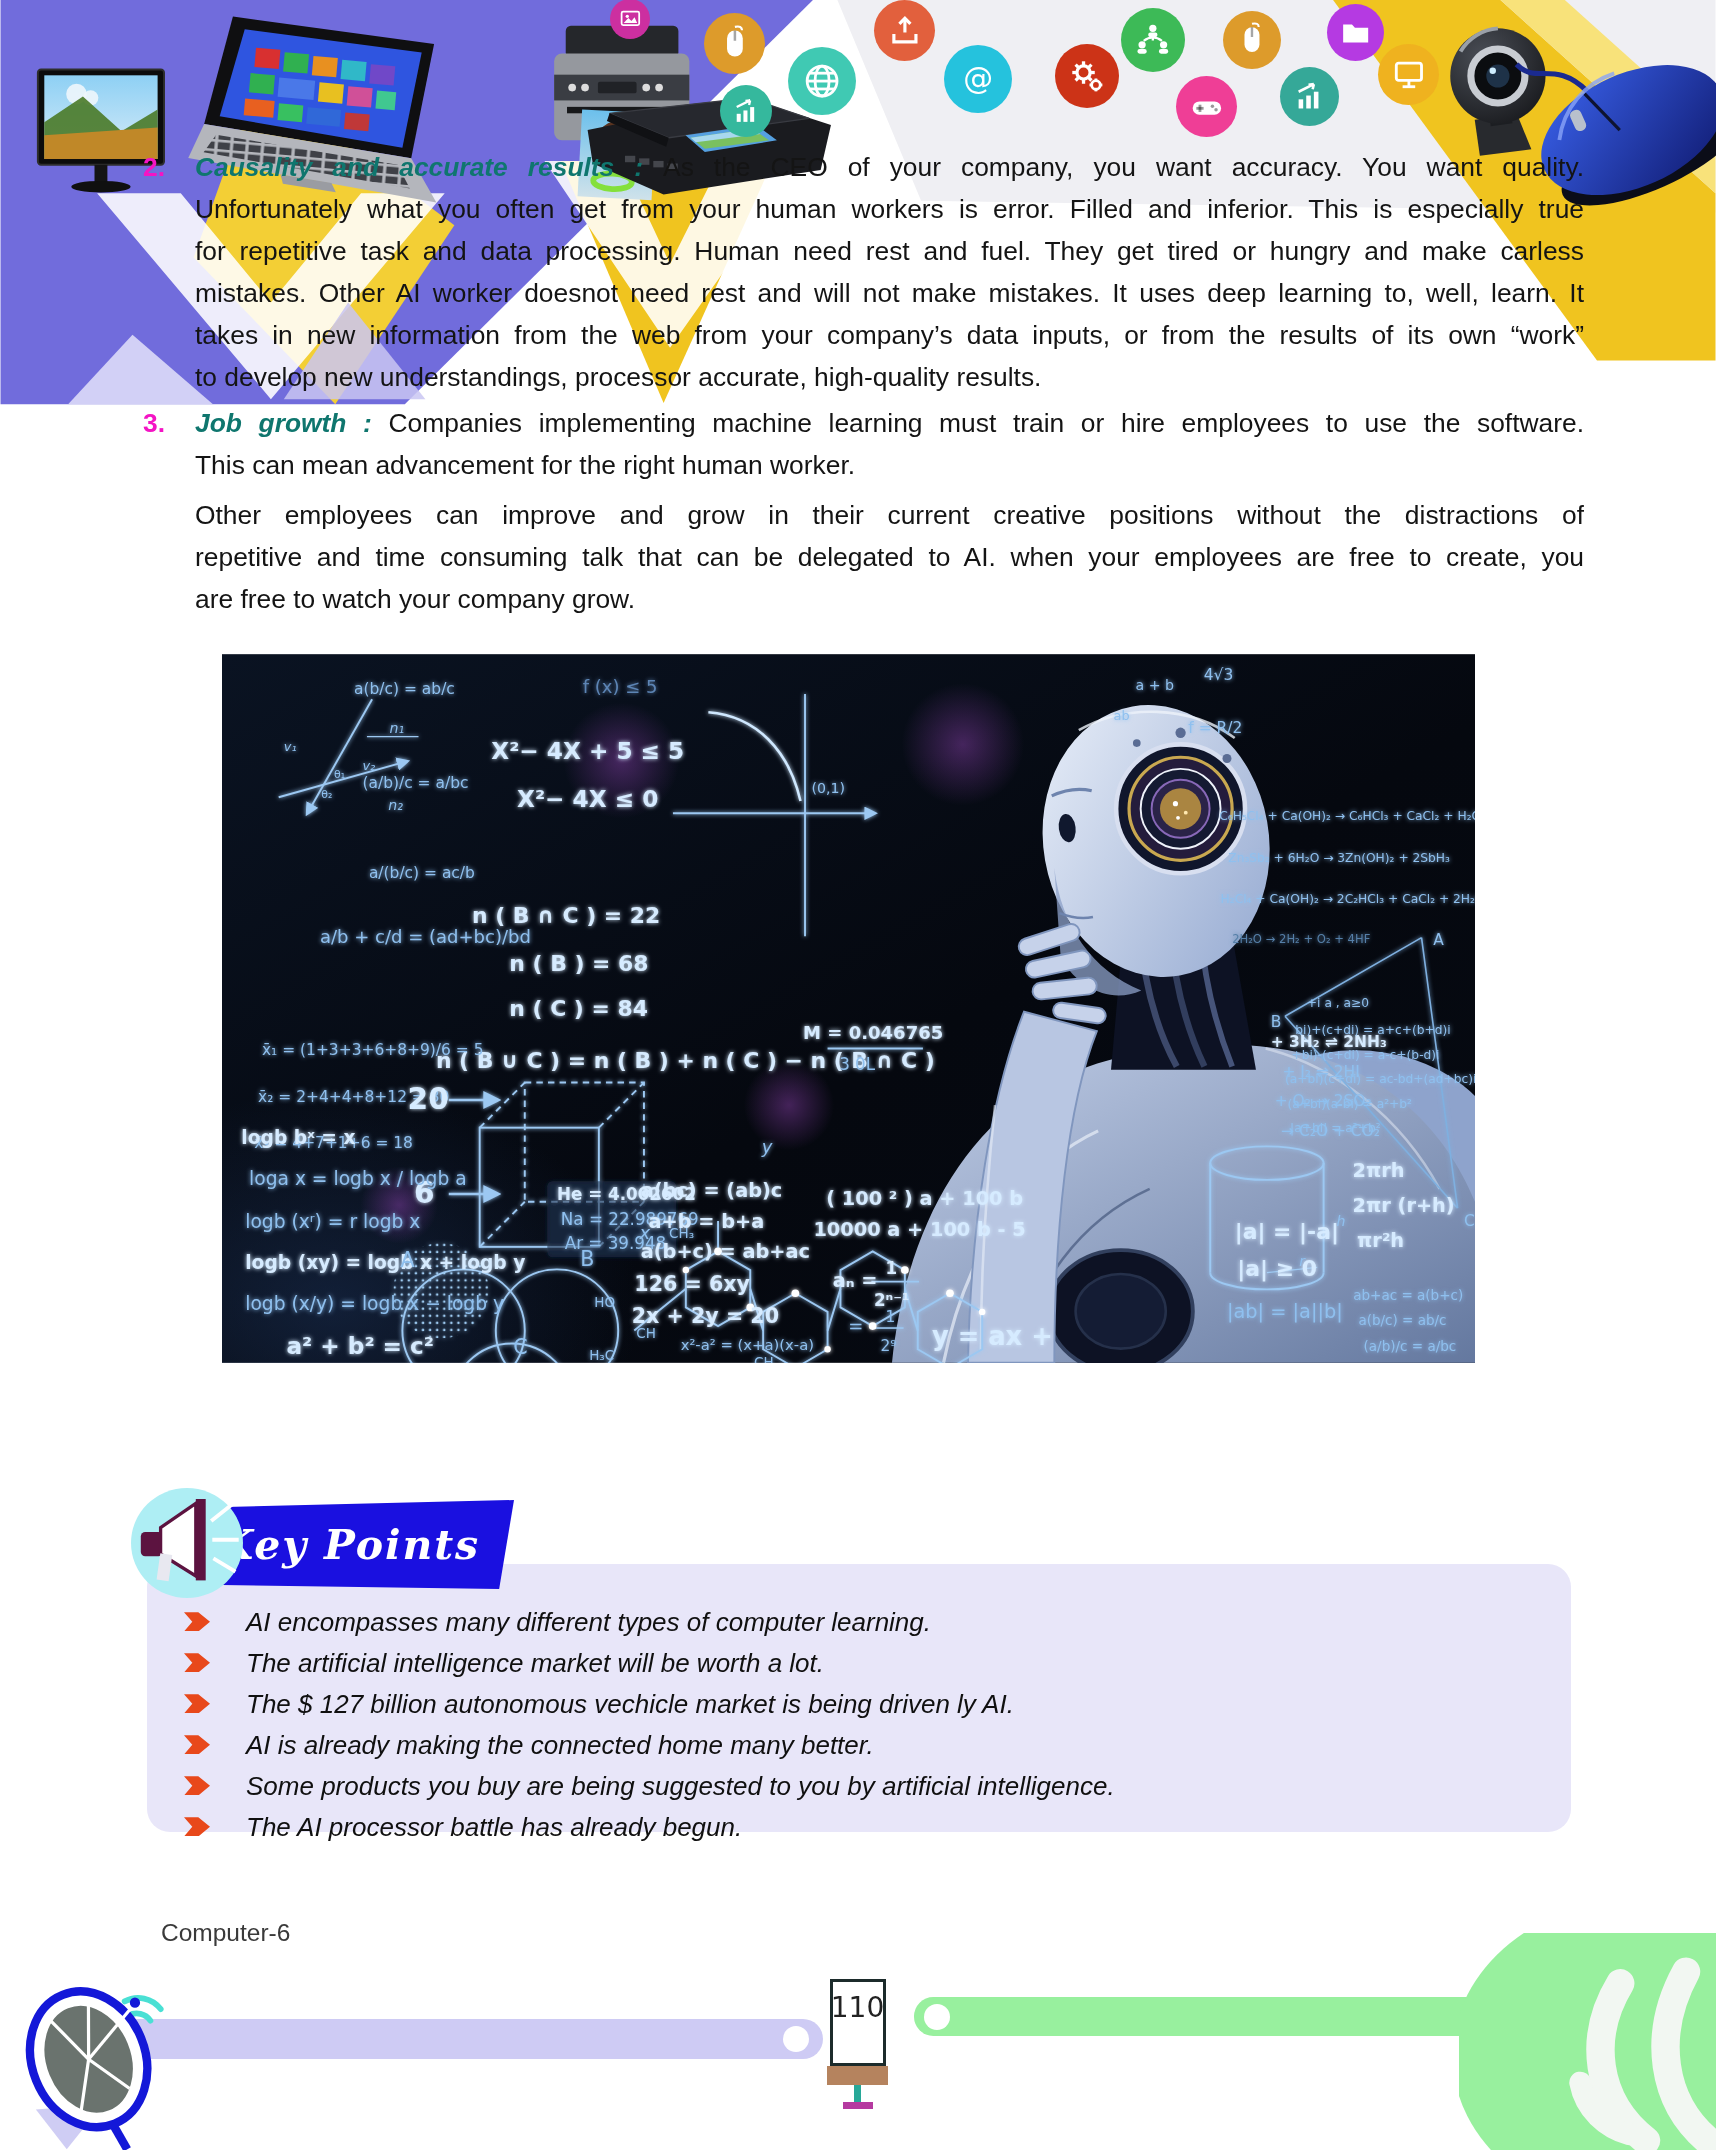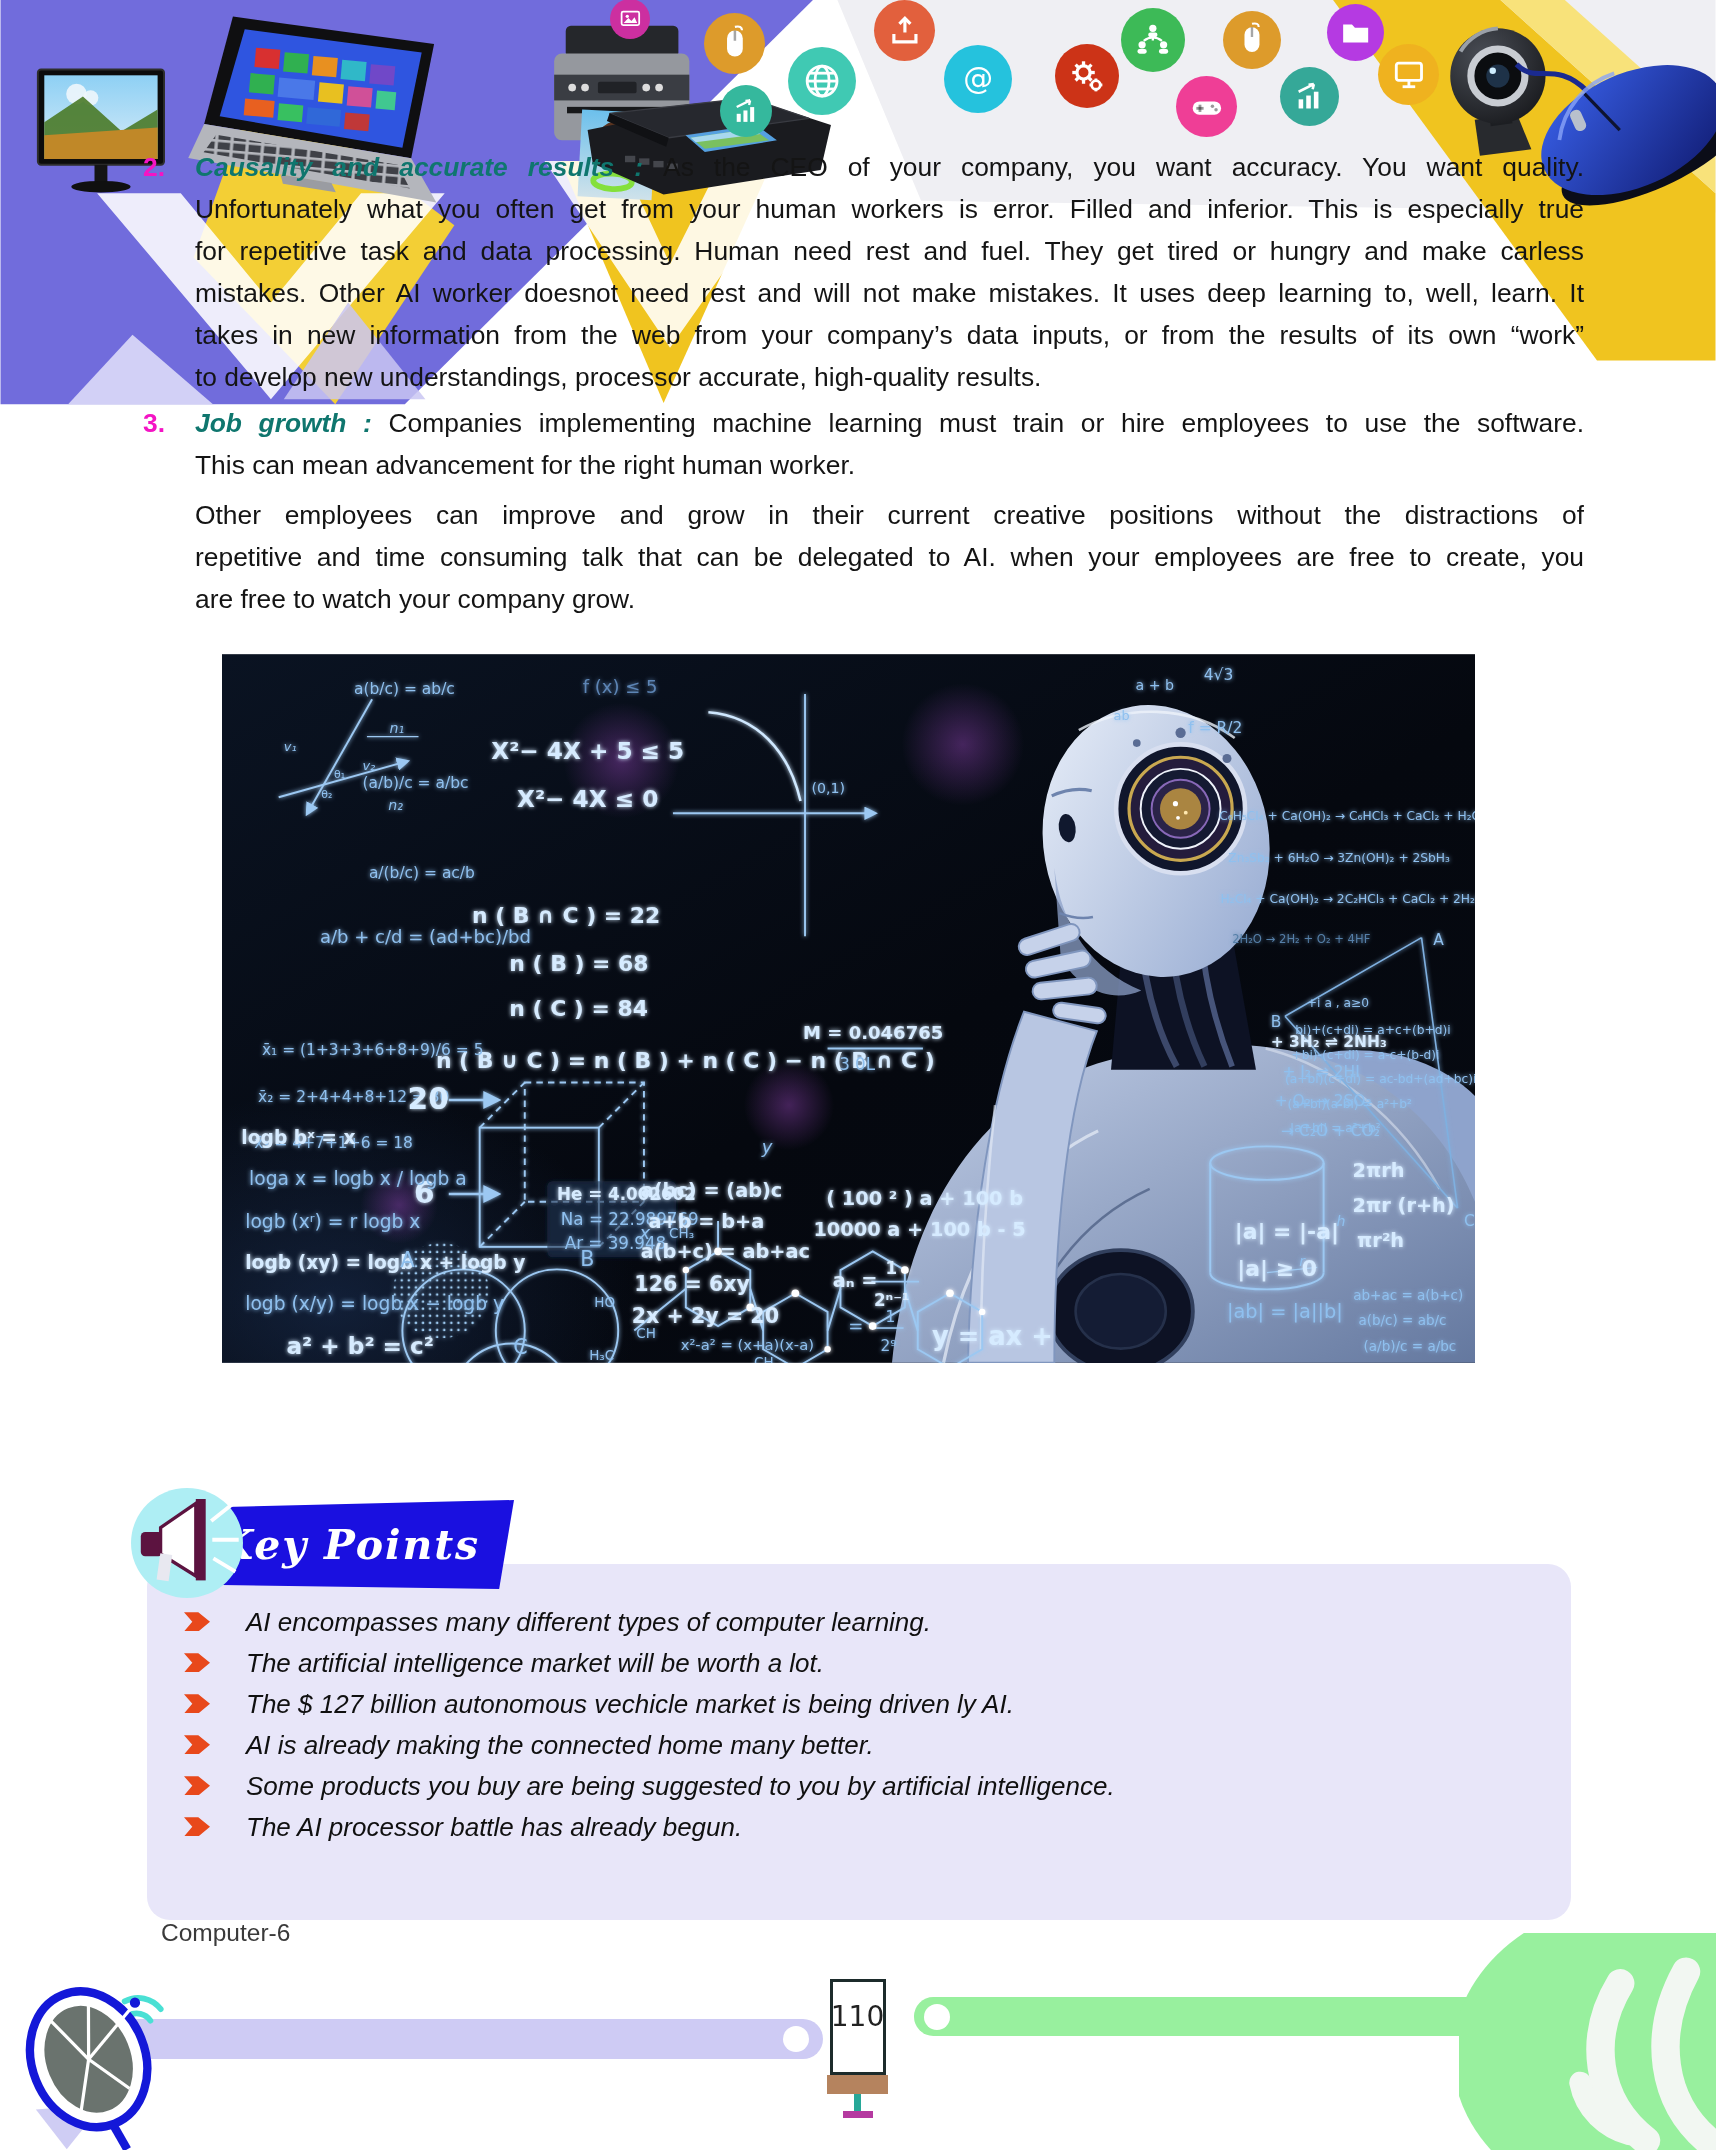--- a/index.html
+++ b/index.html
@@ -26,38 +26,38 @@
   .robot-figure svg{display:block;}
   
   .kp-circle{position:absolute;left:131px;top:1488px;width:112px;height:110px;background:#aeeef4;
              border-radius:50%;z-index:8;display:flex;align-items:center;justify-content:center;}
   .kp-circle svg{width:100%;height:100%;}
   .kp-banner{position:absolute;left:184px;top:1500px;width:330px;height:89px;background:#1a10e0;z-index:7;
              clip-path:polygon(0 9%,100% 0,95.5% 100%,1.2% 95%);
              display:flex;align-items:center;justify-content:flex-end;padding-right:34px;box-sizing:border-box;
              color:#fff;font-family:"DejaVu Serif",serif;font-style:italic;font-weight:bold;
              font-size:41px;letter-spacing:1.9px;}
-  .kp-box{position:absolute;left:147px;top:1564px;width:1424px;height:356px;background:#e8e6f9;
+  .kp-box{position:absolute;left:147px;top:1564px;width:1424px;height:268px;background:#e8e6f9;
           border-radius:23px;z-index:4;}
   #kp-list{list-style:none;margin:0;padding:43px 26px 0 37px;}
   .kp-item{display:flex;align-items:flex-start;height:41px;font-size:26px;font-style:italic;color:#101010;}
   .kp-bullet{width:26px;height:19.3px;background:#e8481b;margin:5.2px 36px 0 0;flex:none;
              clip-path:polygon(0 0,55% 0,100% 50%,55% 100%,0 100%,32% 50%);}
   
   .lav-bar{position:absolute;left:55px;top:2019px;width:768px;height:40px;background:#cecbf4;
            border-radius:0 20px 20px 0;z-index:1;}
   .lav-dot{position:absolute;left:783px;top:2026px;width:26px;height:26px;background:#fff;border-radius:50%;z-index:2;}
   .green-bar{position:absolute;left:914px;top:1997px;width:670px;height:39px;background:#98f09e;border-radius:19.3px;z-index:1;}
   .green-dot{position:absolute;left:924px;top:2004px;width:26px;height:26px;background:#fff;border-radius:50%;z-index:2;}
   #green-blob{position:absolute;left:1459px;top:1933px;z-index:1;}
   #satellite{position:absolute;left:5.2px;top:1956px;z-index:3;}
   .book-label{position:absolute;left:161px;top:1919px;font-size:24.5px;color:#3a3a3a;z-index:4;}
   .pg-mon{position:absolute;left:827px;top:1979px;z-index:3;display:flex;flex-direction:column;align-items:center;}
   .pg-screen{width:50px;height:72px;background:#fff;border:3.2px solid #1c2b2b;display:flex;justify-content:center;
-             font-size:28px;color:#222;font-family:"DejaVu Sans",sans-serif;padding-top:18px;}
+             font-size:28px;color:#222;font-family:"DejaVu Sans",sans-serif;padding-top:9px;}
   .pg-base{width:61px;height:19.3px;background:#b5835e;}
   .pg-stem{width:7.7px;height:17px;background:#27a898;}
   .pg-foot{width:30px;height:6.4px;background:#b53aa0;}
 </style>
 </head>
 <body>
 
 <div class="page">
 
   <svg id="header-art" width="1716" height="412" viewBox="0 0 2664 640">

